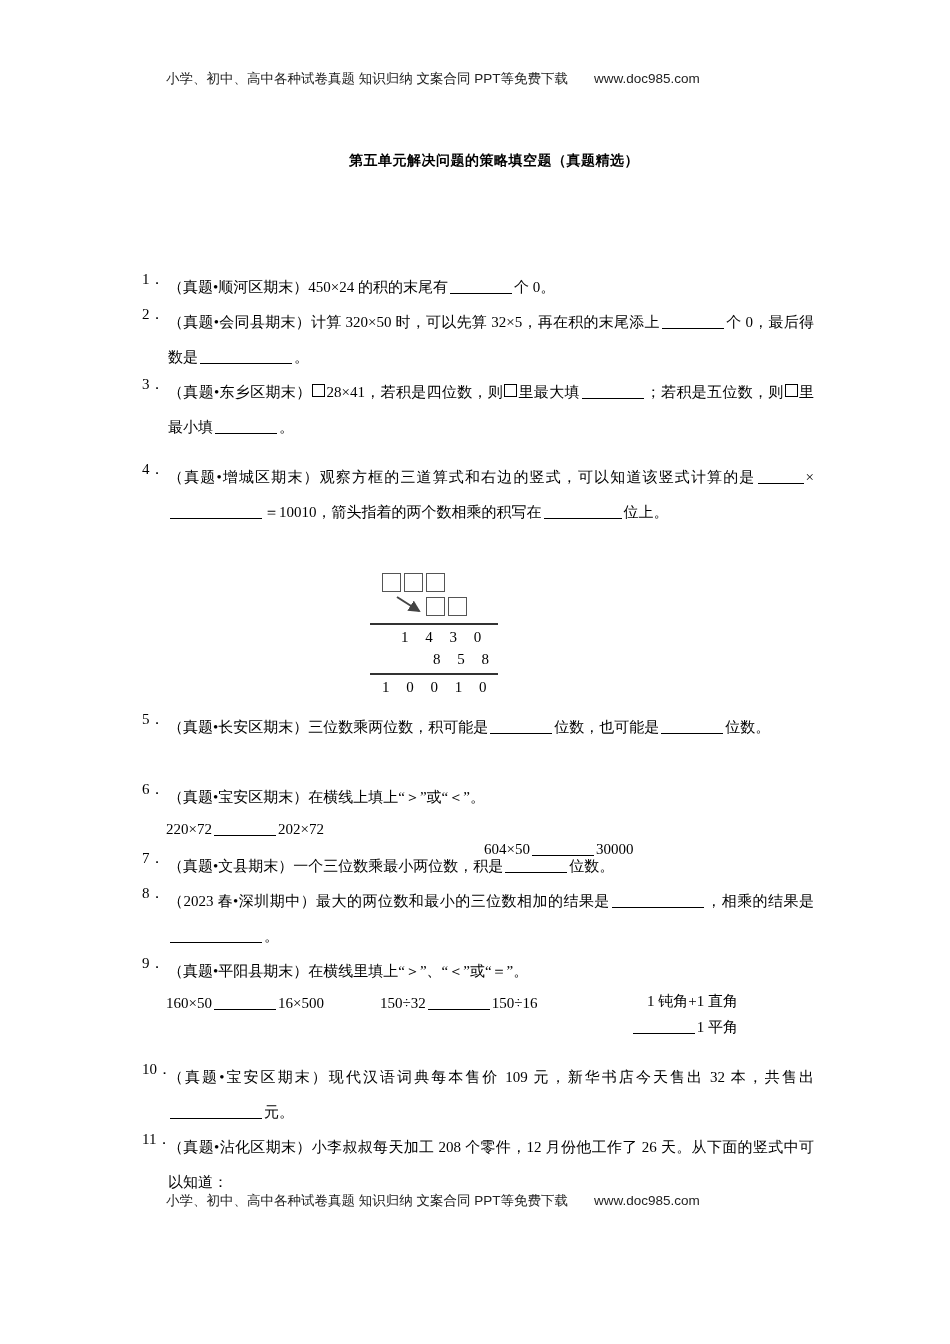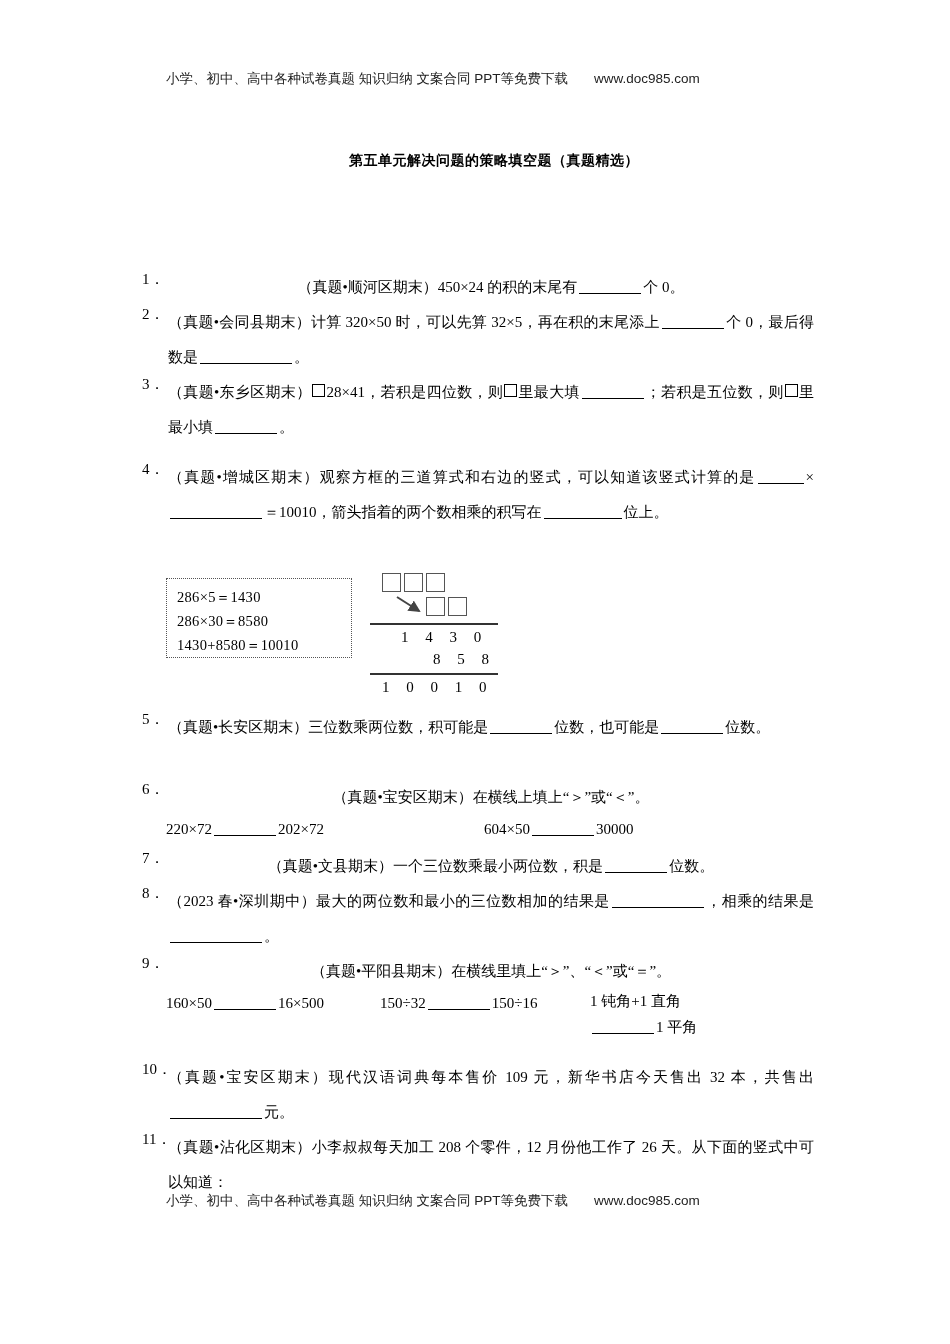--- a/index.html
+++ b/index.html
@@ -74,21 +74,21 @@
     text-align: left;
     letter-spacing: 0px;
   }
   .qbody {
     margin-left: 26px;
     font-size: 15px;
     line-height: 35px;
     text-align: justify;
     text-justify: inter-ideograph;
   }
-  .qbody.nojust { text-align: center; }
+  .qbody.nojust { text-align: left; }
 
   
   .bl {
     display: inline-block;
     border-bottom: 1px solid #000;
     vertical-align: -2px;
     margin: 0 2px;
   }
   .bl-s { width: 46px; }
   .bl-m { width: 62px; }
@@ -218,25 +218,20 @@
 
   <div class="qblock" style="top:460px;">
     <div class="qnum">4．</div>
     <div class="qbody">
       <span>（真题•增城区期末）观察方框的三道算式和右边的竖式，可以知道该竖式计算的是</span><span class="bl bl-s"></span><span>×</span><span class="bl bl-xl"></span><span>＝10010，箭头指着的两个数相乘的积写在</span><span class="bl bl-l"></span><span>位上。</span>
     </div>
   </div>
 
   <div id="figure-area">
 
-    <div class="dotbox">
-      <div>286×5＝1430</div>
-      <div>286×30＝8580</div>
-      <div>1430+8580＝10010</div>
-    </div>
 
     <div id="vcalc">
       <div class="boxrow" id="boxrow-top">
         <div class="cell"></div>
         <div class="cell"></div>
         <div class="cell"></div>
       </div>
       <div class="boxrow" id="boxrow-second">
         <div class="cell"></div>
         <div class="cell"></div>
@@ -268,21 +263,21 @@
   <div class="qblock" style="top:780px;">
     <div class="qnum">6．</div>
     <div class="qbody nojust">
       <span>（真题•宝安区期末）在横线上填上“＞”或“＜”。</span>
     </div>
   </div>
   <div class="cmprow" style="top:814px;">
     <div class="cmpitem" style="left:24px;">
       <span>220×72</span><span class="bl bl-m"></span><span>202×72</span>
     </div>
-    <div class="cmpitem" style="left:342px;">
+    <div class="cmpitem" style="left:342px;margin-top:20px;">
       <span>604×50</span><span class="bl bl-m"></span><span>30000</span>
     </div>
   </div>
 
   <div class="qblock" style="top:849px;">
     <div class="qnum">7．</div>
     <div class="qbody nojust">
       <span>（真题•文县期末）一个三位数乘最小两位数，积是</span><span class="bl bl-m"></span><span>位数。</span>
     </div>
   </div>
@@ -300,21 +295,21 @@
       <span>（真题•平阳县期末）在横线里填上“＞”、“＜”或“＝”。</span>
     </div>
   </div>
   <div class="cmprow" style="top:988px; height:52px;">
     <div class="cmpitem" style="left:24px;">
       <span>160×50</span><span class="bl bl-m"></span><span>16×500</span>
     </div>
     <div class="cmpitem" style="left:238px;">
       <span>150÷32</span><span class="bl bl-m"></span><span>150÷16</span>
     </div>
-    <div class="cmpitem wrap" style="left:448px;">
+    <div class="cmpitem wrap" style="left:448px;text-align:right;">
       <span>1 钝角+1 直角</span><span class="bl bl-m"></span><span>1 平角</span>
     </div>
   </div>
 
   <div class="qblock" style="top:1060px;">
     <div class="qnum">10．</div>
     <div class="qbody">
       <span>（真题•宝安区期末）现代汉语词典每本售价 109 元，新华书店今天售出 32 本，共售出</span><span class="bl bl-xl"></span><span>元。</span>
     </div>
   </div>

